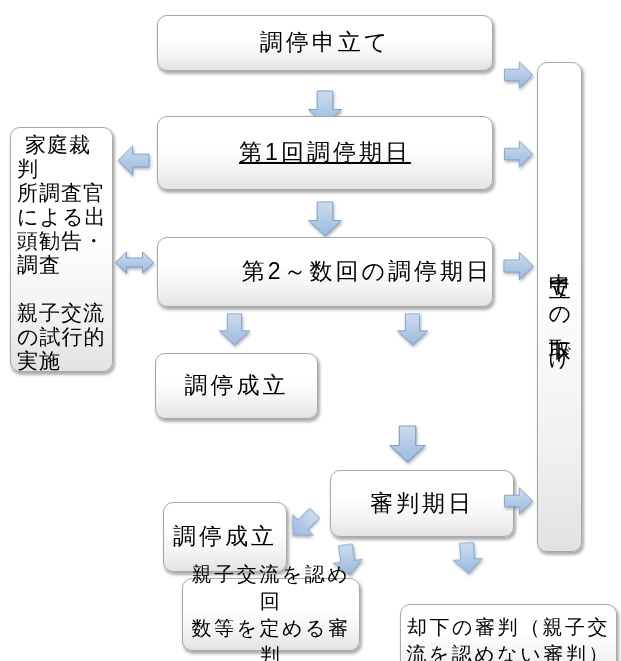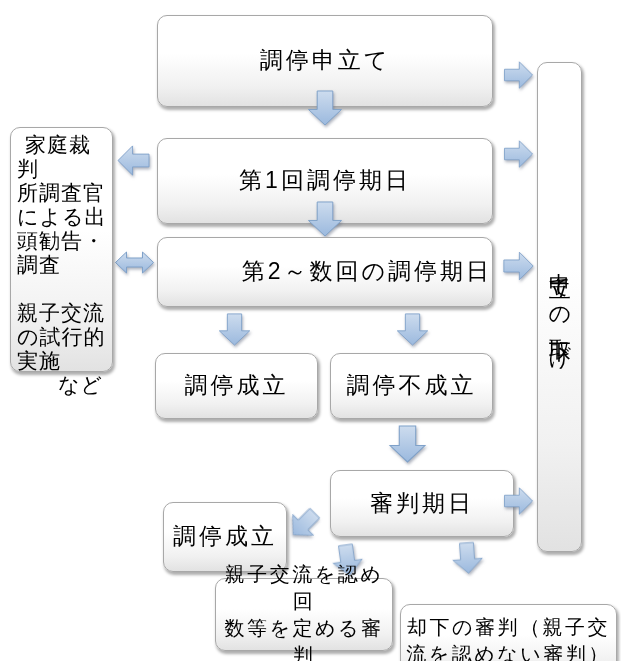--- a/index.html
+++ b/index.html
@@ -24,28 +24,28 @@
     border:1px solid var(--box-border);
     border-radius:10px;
     box-shadow:1.5px 2.5px 3px rgba(0,0,0,.32);
     display:flex;align-items:center;justify-content:center;
     text-align:center;
     font-size:23px;letter-spacing:3px;line-height:1.2;
   }
   .node .lbl{white-space:pre-line;}
   .small{font-size:20px;letter-spacing:2.5px;line-height:27px;}
 
-  .n-application{left:157px;top:15px;width:336px;height:92px;}
-  .n-first{left:157px;top:138px;width:336px;height:86px;}
+  .n-application{left:157px;top:15px;width:336px;height:56px;}
+  .n-first{left:157px;top:116px;width:336px;height:74px;text-decoration:underline;}
   .n-later{left:157px;top:237px;width:336px;height:70px;justify-content:flex-end;}
   .n-est1{left:155px;top:353px;width:163px;height:66px;}
   .n-fail{left:330px;top:353px;width:163px;height:66px;}
   .n-trial{left:330px;top:470px;width:184px;height:67px;}
   .n-est2{left:163px;top:502px;width:124px;height:70px;}
-  .n-grant{left:182px;top:578px;width:178px;height:73px;margin-left:33px;}
+  .n-grant{left:182px;top:578px;width:178px;height:73px;}
   .n-dismiss{left:400px;top:604px;width:217px;height:73px;}
 
   
   .n-withdraw{
     left:537px;top:62px;width:45px;height:490px;
     writing-mode:vertical-rl;text-orientation:upright;
     font-size:22px;letter-spacing:4px;
   }
 
   
@@ -118,23 +118,20 @@
   <svg class="arr a3" viewBox="0 0 36 37">
       <use href="#shape-down"></use>
     </svg>
   <svg class="arr a4" viewBox="0 0 36 37">
       <use href="#shape-down"></use>
     </svg>
 
   <div class="node n-est1">
     <span class="lbl">調停成立</span>
   </div>
-  <div class="node n-fail">
-    <span class="lbl">調停不成立</span>
-  </div>
 
   <svg class="arr a5" viewBox="0 0 36 37">
       <use href="#shape-down"></use>
     </svg>
 
   <div class="node n-trial">
     <span class="lbl">審判期日</span>
   </div>
 
   <svg class="arr a6" viewBox="0 0 36 37">
@@ -188,16 +185,15 @@
   <div class="node n-note">
     <span class="note-text">家庭裁判
 所調査官
 による出
 頭勧告・
 調査
 
 親子交流
 の試行的
 実施</span>
-    <div class="note-suffix">など</div>
   </div>
 
 </div>
 
 </body></html>

